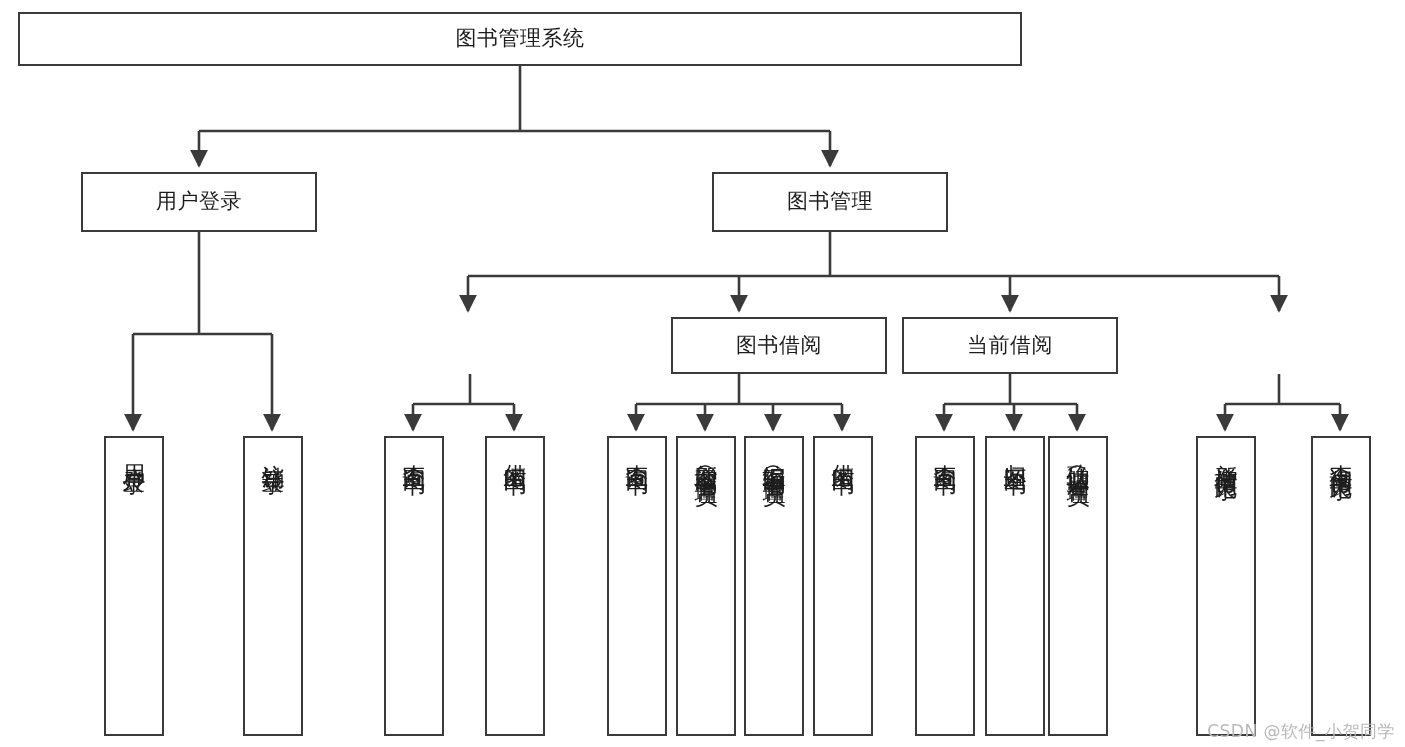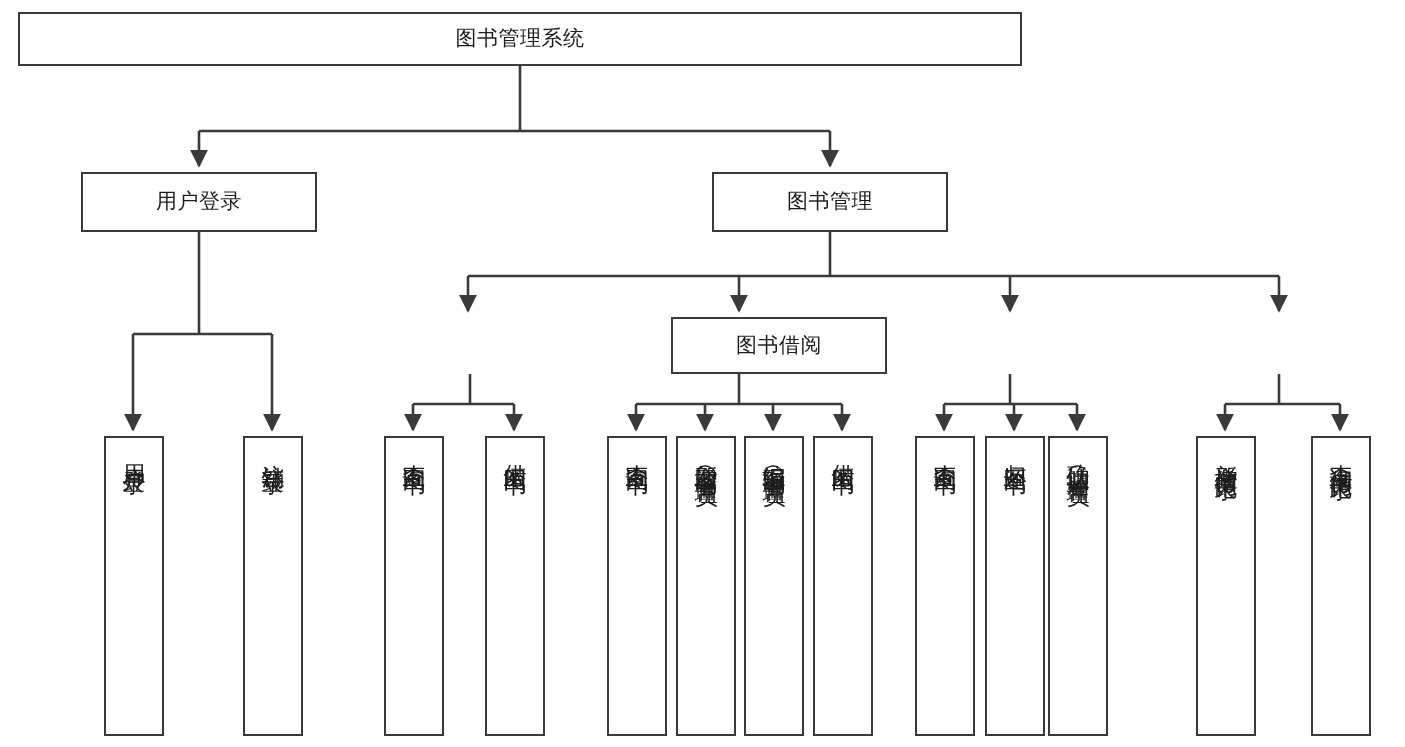--- a/index.html
+++ b/index.html
@@ -140,20 +140,23 @@
   <div class="node horiz" style="left:81px; top:172px; width:236px; height:60px;">
     <span class="label">用户登录</span>
   </div>
   <div class="node horiz" style="left:712px; top:172px; width:236px; height:60px;">
     <span class="label">图书管理</span>
   </div>
 
   <div class="node horiz" style="left:631px; top:317px; width:216px; height:57px;margin-left:40px;">
     <span class="label">图书借阅</span>
   </div>
+  <div class="node horiz" style="left:902px; top:317px; width:216px; height:57px;">
+    <span class="label">当前借阅</span>
+  </div>
 
   <div class="node vert" style="left:104px; top:436px; width:60px; height:300px;">
     <span class="label">用户登录</span>
   </div>
   <div class="node vert" style="left:243px; top:436px; width:60px; height:300px;">
     <span class="label">注销登录</span>
   </div>
 
   <div class="node vert" style="left:384px; top:436px; width:60px; height:300px;">
     <span class="label">查询图书</span>
@@ -185,14 +188,15 @@
     <span class="label">确认归还（管理员）</span>
   </div>
 
   <div class="node vert" style="left:1196px; top:436px; width:60px; height:300px;">
     <span class="label">新增借阅记录</span>
   </div>
   <div class="node vert" style="left:1311px; top:436px; width:60px; height:300px;">
     <span class="label">查询借阅记录</span>
   </div>
 
+  <div id="watermark">CSDN @软件_小贺同学</div>
 
 </div>
 
 </body></html>

